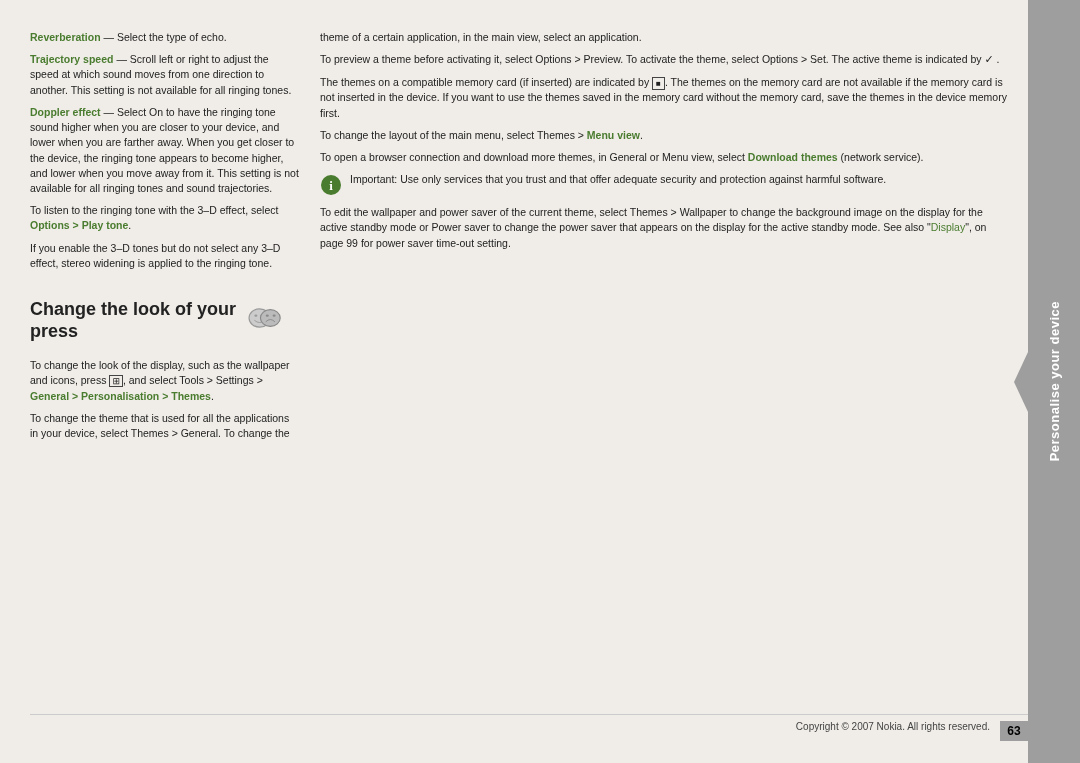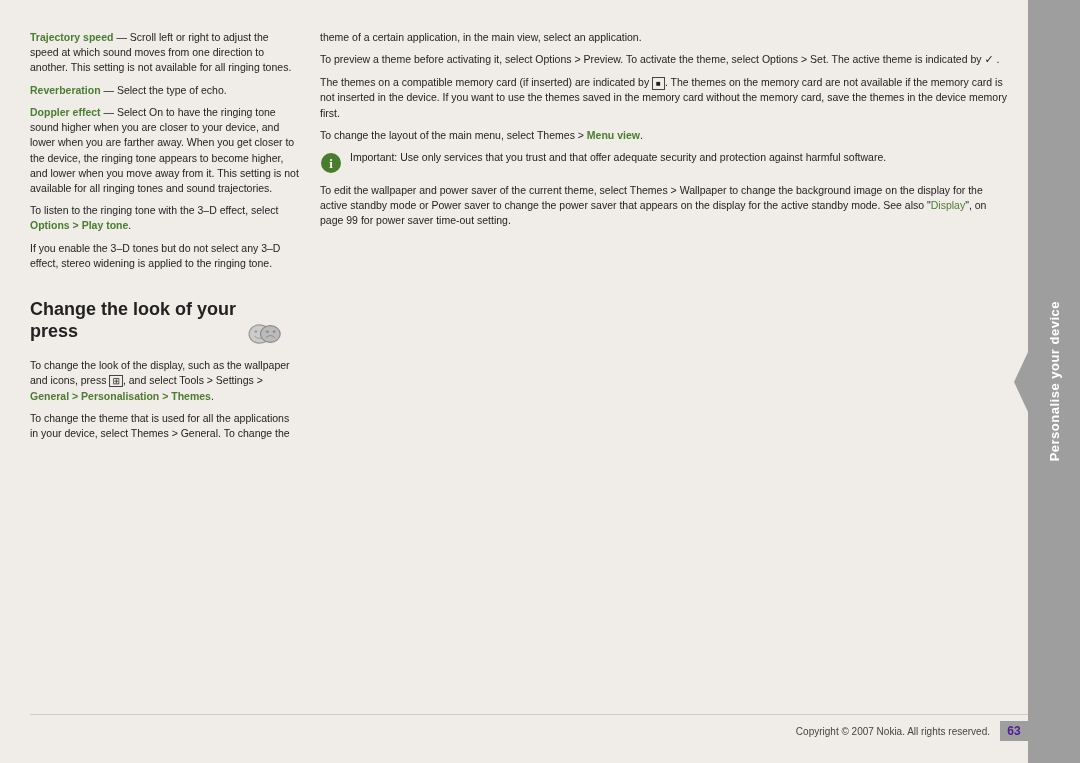--- a/index.html
+++ b/index.html
@@ -80,21 +80,21 @@
       font-size: 18px;
       font-weight: bold;
       color: #222;
       margin-top: 14px;
       margin-bottom: 8px;
       line-height: 1.2;
     }
 
     .change-look-header {
       display: flex;
-      align-items: flex-end;
+      align-items: center;
       gap: 10px;
       margin-top: 14px;
       margin-bottom: 8px;
     }
     .change-look-icon {
       width: 38px;
       height: 32px;
       flex-shrink: 0;
     }
 
@@ -109,34 +109,33 @@
       margin-top: 2px;
     }
 
     .footer-bar {
       position: absolute;
       bottom: 22px;
       left: 30px;
       right: 52px;
       display: flex;
       justify-content: flex-end;
-      align-items: center;
       border-top: 1px solid #ccc;
       padding-top: 6px;
     }
     .footer-text {
       font-size: 10px;
       color: #444;
     }
     .page-number {
       display: flex;
       align-items: center;
       justify-content: center;
       background: #9e9e9e;
-      color: #4c1d95;
+      color: #000000;
       font-size: 12px;
       font-weight: bold;
       width: 28px;
       height: 20px;
       margin-left: 10px;
     }
     .checkmark {
       font-size: 11px;
     }
     .mem-icon {
@@ -150,27 +149,27 @@
   </style>
 </head>
 <body>
 
 <div class="page">
   <div class="main-content">
 
     <div class="left-col">
 
       <p>
+        <span class="bold-green">Reverberation</span>
+        <span> — Select the type of echo.</span>
+      </p>
+
+      <p>
         <span class="bold-green">Trajectory speed</span>
         <span> — Scroll left or right to adjust the speed at which sound moves from one direction to another. This setting is not available for all ringing tones.</span>
-      </p>
-
-      <p>
-        <span class="bold-green">Reverberation</span>
-        <span> — Select the type of echo.</span>
       </p>
 
       <p>
         <span class="bold-green">Doppler effect</span>
         <span> — Select On to have the ringing tone sound higher when you are closer to your device, and lower when you are farther away. When you get closer to the device, the ringing tone appears to become higher, and lower when you move away from it. This setting is not available for all ringing tones and sound trajectories.</span>
       </p>
 
       <p>
         <span>To listen to the ringing tone with the 3–D effect, select </span><span class="bold-green">Options &gt; Play tone</span><span>.</span>
       </p>
@@ -223,20 +222,23 @@
       </p>
 
       <p>
         <span>The themes on a compatible memory card (if inserted) are indicated by </span><span class="mem-icon">■</span><span>. The themes on the memory card are not available if the memory card is not inserted in the device. If you want to use the themes saved in the memory card without the memory card, save the themes in the device memory first.</span>
       </p>
 
       <p>
         <span>To change the layout of the main menu, select </span><span class="bold">Themes</span><span> &gt; </span><span class="bold-green">Menu view</span><span>.</span>
       </p>
 
+      <p>
+        <span>To open a browser connection and download more themes, in </span><span class="bold">General</span><span> or </span><span class="bold">Menu view</span><span>, select </span><span class="bold-green">Download themes</span><span> (network service).</span>
+      </p>
 
       <div class="note-box">
         <div class="note-icon">
           <svg width="22" height="22" viewBox="0 0 22 22" xmlns="http://www.w3.org/2000/svg">
             <circle cx="11" cy="11" r="10" fill="#4a7c2f" stroke="none"></circle>
             <text x="11" y="15.5" text-anchor="middle" fill="white" font-size="13" font-weight="bold" font-family="serif">i</text>
           </svg>
         </div>
         <p>
           <span class="bold">Important:</span><span> Use only services that you trust and that offer adequate security and protection against harmful software.</span>

